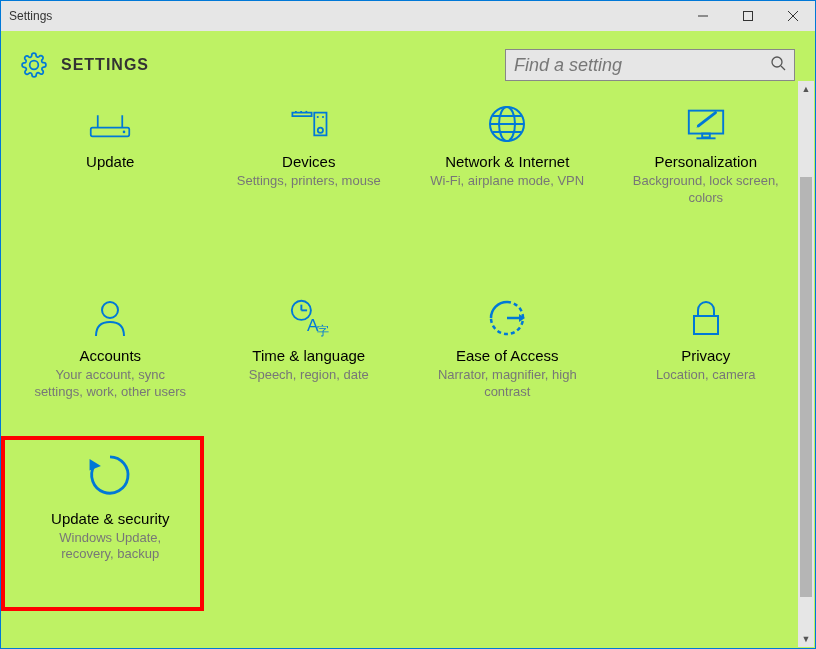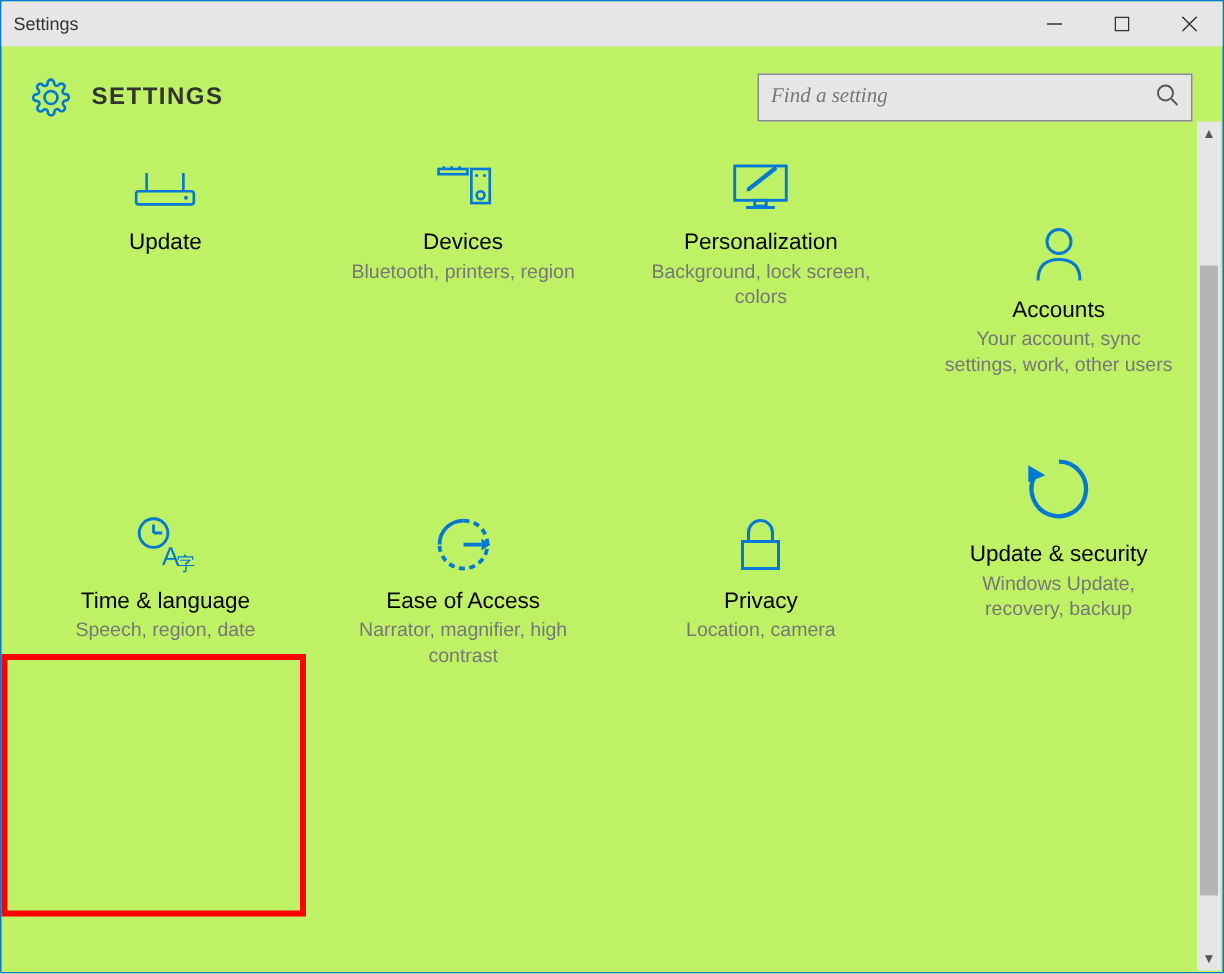--- a/index.html
+++ b/index.html
@@ -41,23 +41,22 @@
     .search-box {
       width: 290px; height: 32px;
       border: 1px solid #888;
       background: #e6e6e6;
       display: flex;
       align-items: center;
       padding: 0 8px;
     }
     .search-input {
       flex: 1; border: none; background: transparent;
-      font-size: 14px; color: #666; outline: none;
+      font-size: 18px; color: #666; outline: none;
       font-style: italic;
-      font-family: Liberation Serif, serif;
     }
     .search-input::placeholder { color: #777; font-style: italic; }
     .search-btn { cursor: pointer; color: #555; }
     .content-area {
       flex: 1;
       overflow-y: auto;
       position: relative;
       padding: 0 10px 20px 10px;
     }
     .grid {
@@ -173,23 +172,36 @@
               <line x1="9" y1="2" x2="9" y2="4" stroke="#0078d7" stroke-width="2"></line>
               <line x1="15" y1="2" x2="15" y2="4" stroke="#0078d7" stroke-width="2"></line>
               <line x1="21" y1="2" x2="21" y2="4" stroke="#0078d7" stroke-width="2"></line>
               <rect x="30" y="4" width="14" height="26" fill="none" stroke="#0078d7" stroke-width="2"></rect>
               <circle cx="34" cy="9" r="1.2" fill="#0078d7"></circle>
               <circle cx="40" cy="9" r="1.2" fill="#0078d7"></circle>
               <circle cx="37" cy="24" r="3" fill="none" stroke="#0078d7" stroke-width="2"></circle>
             </svg>
         </div>
         <div class="tile-title">Devices</div>
-        <div class="tile-desc">Bluetooth, printers, region</div>
-      </div>
-
+        <div class="tile-desc">Settings, printers, mouse</div>
+      </div>
+
+      <div class="tile">
+        <div class="tile-icon">
+          <svg viewBox="0 0 40 40" width="40" height="40">
+              <circle cx="20" cy="20" r="17" fill="none" stroke="#0078d7" stroke-width="2"></circle>
+              <ellipse cx="20" cy="20" rx="8" ry="17" fill="none" stroke="#0078d7" stroke-width="2"></ellipse>
+              <line x1="3" y1="20" x2="37" y2="20" stroke="#0078d7" stroke-width="2"></line>
+              <line x1="6" y1="12" x2="34" y2="12" stroke="#0078d7" stroke-width="2"></line>
+              <line x1="6" y1="28" x2="34" y2="28" stroke="#0078d7" stroke-width="2"></line>
+            </svg>
+        </div>
+        <div class="tile-title">Network &amp; Internet</div>
+        <div class="tile-desc">Wi-Fi, airplane mode, VPN</div>
+      </div>
 
       <div class="tile">
         <div class="tile-icon">
           <svg viewBox="0 0 44 36" width="44" height="36">
               <rect x="4" y="4" width="36" height="24" fill="none" stroke="#0078d7" stroke-width="2"></rect>
               <rect x="18" y="28" width="8" height="4" fill="none" stroke="#0078d7" stroke-width="2"></rect>
               <line x1="12" y1="33" x2="32" y2="33" stroke="#0078d7" stroke-width="2"></line>
               <line x1="14" y1="20" x2="32" y2="6" stroke="#0078d7" stroke-width="3" stroke-linecap="round"></line>
               <path d="M12 22 L16 20 L14 18 Z" fill="#0078d7"></path>
             </svg>

